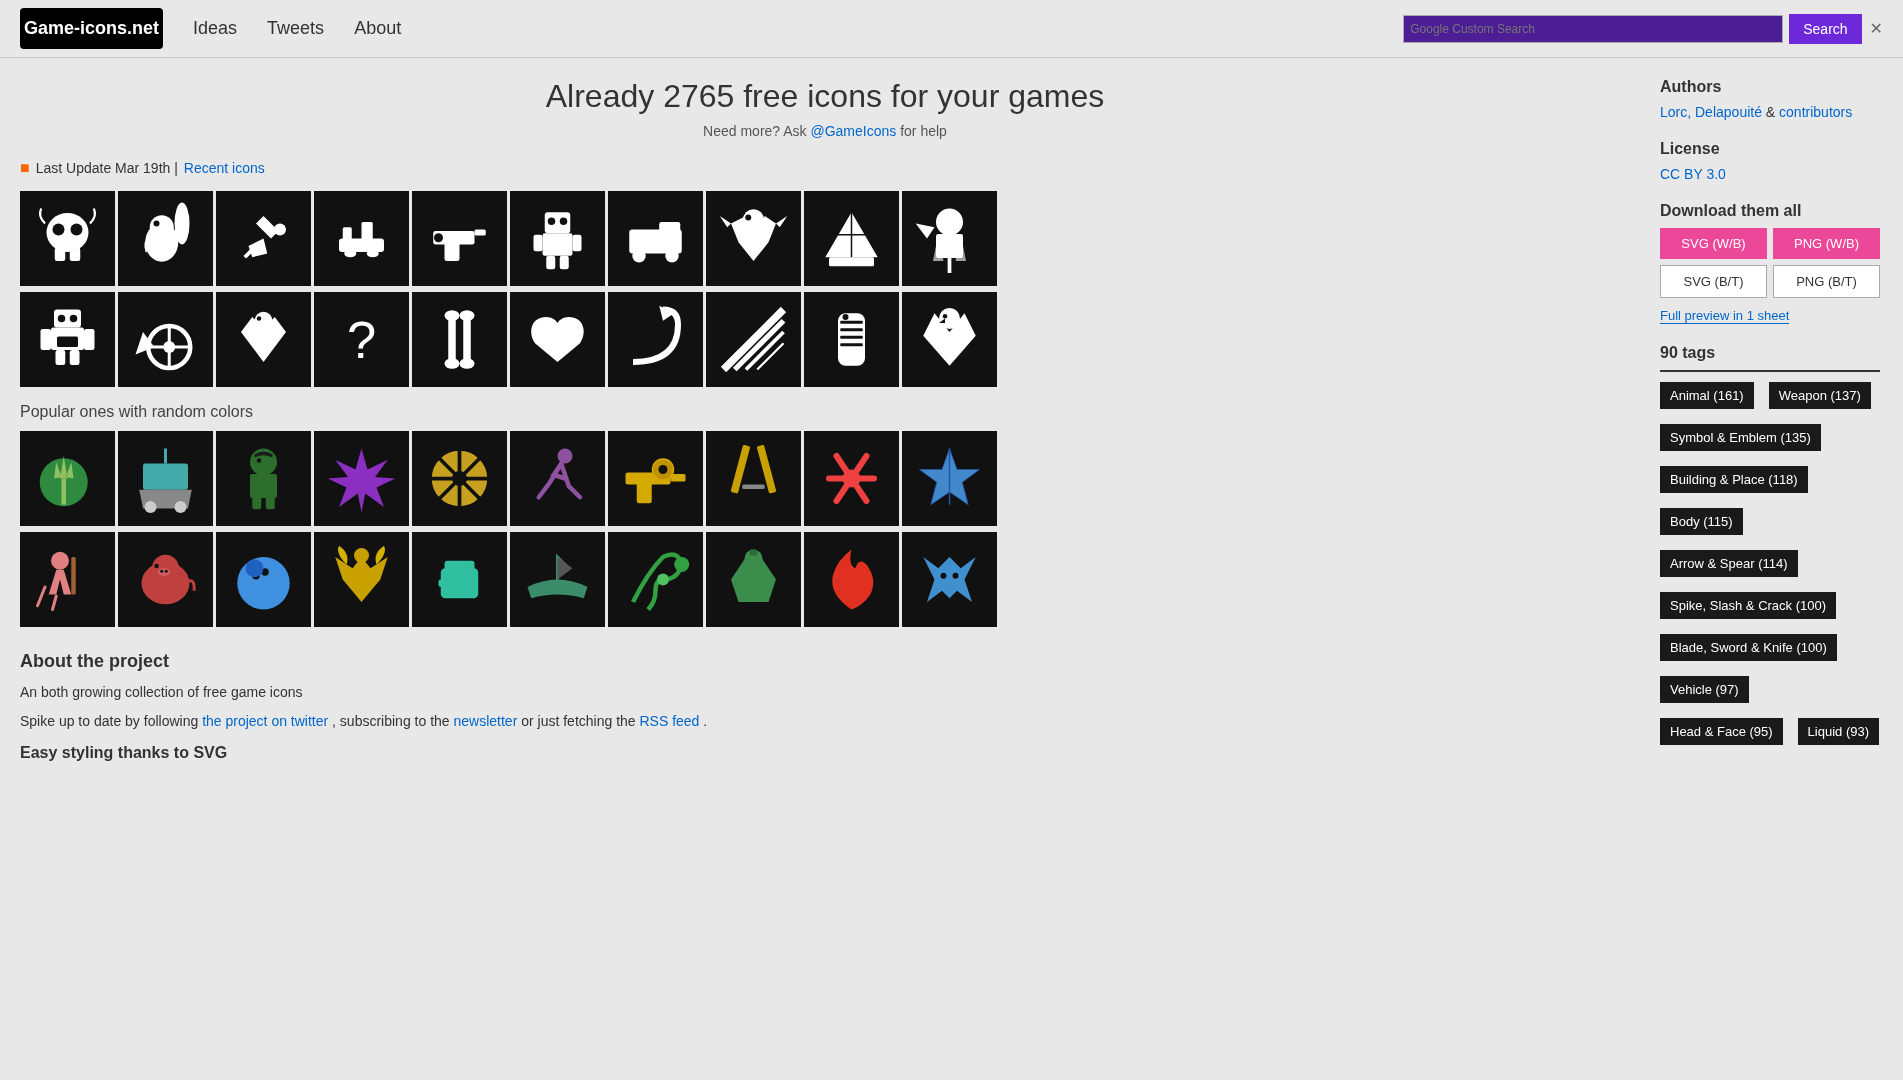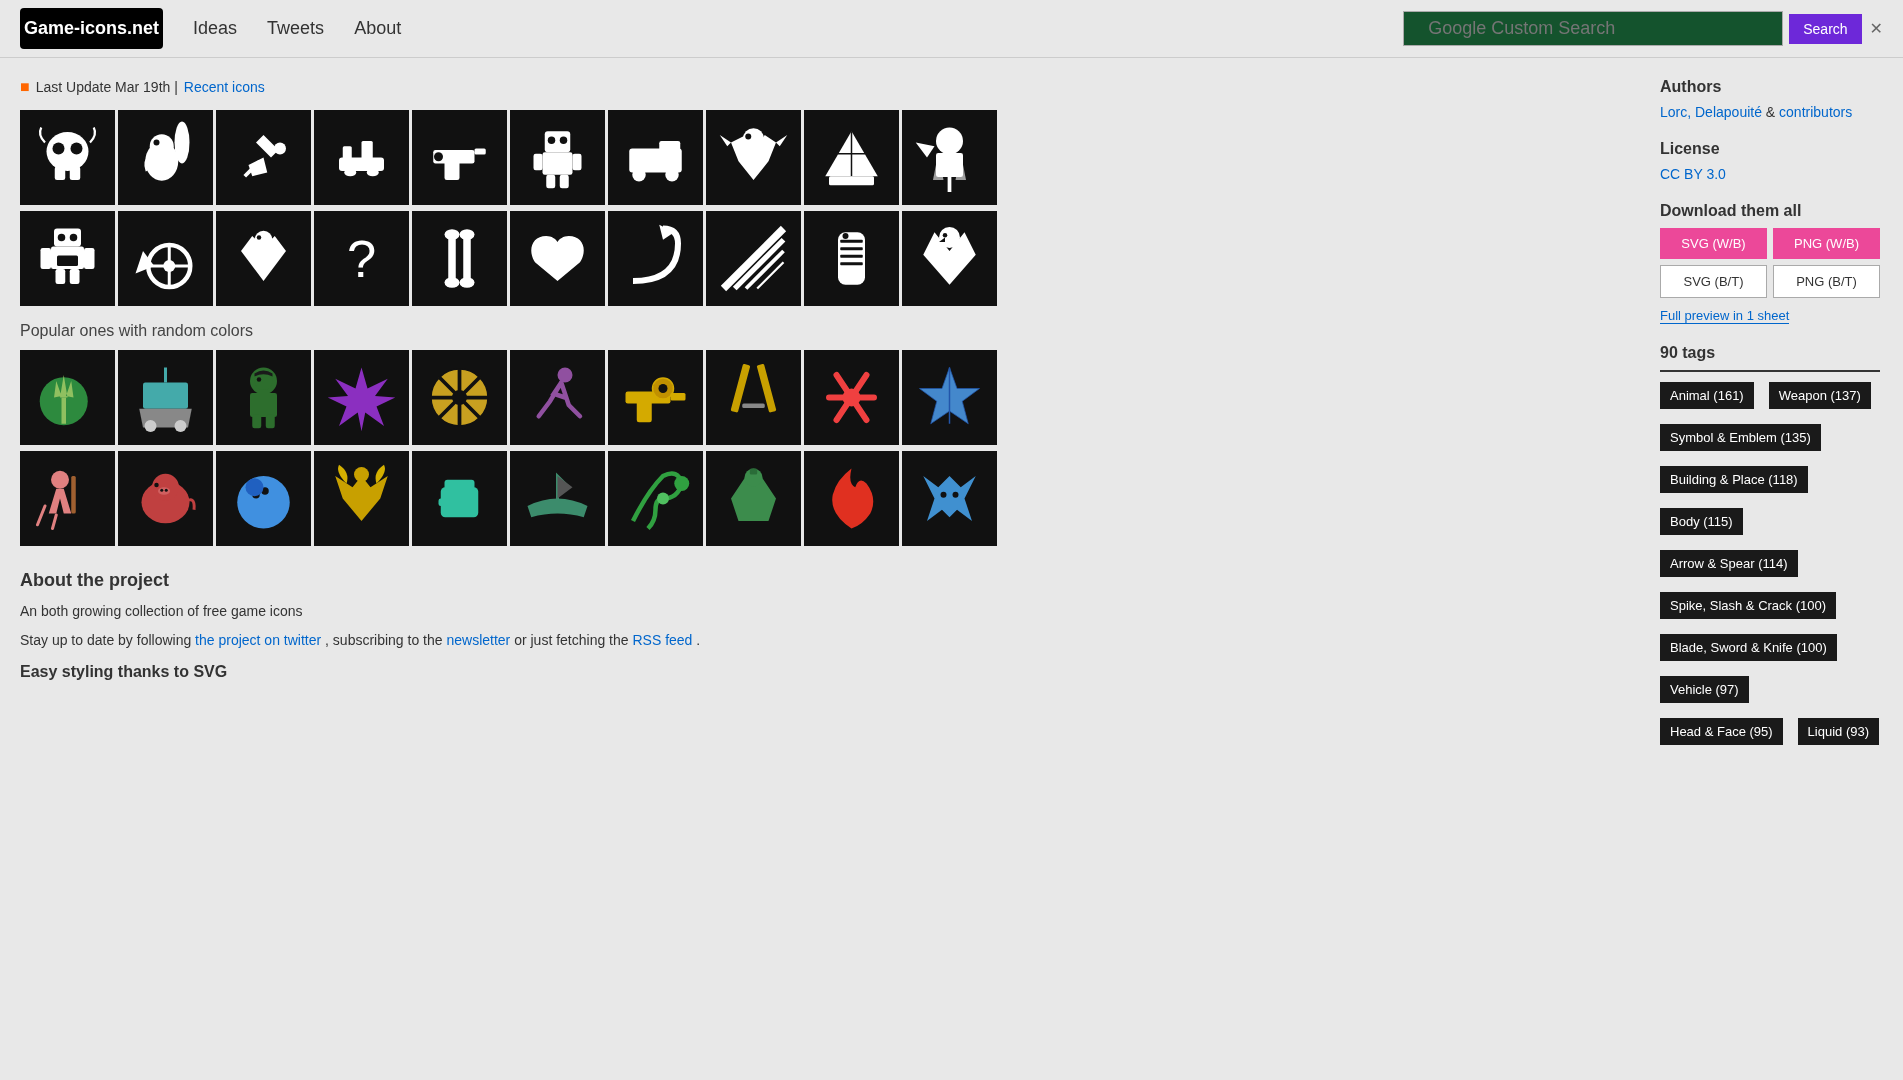--- a/index.html
+++ b/index.html
@@ -37,24 +37,24 @@
       cursor: pointer;
     }
     #search-area {
       margin-left: auto;
       display: flex;
       align-items: center;
       gap: 6px;
     }
     #search-input {
       width: 380px;
-      padding: 6px 24px;
+      padding: 6px 6px;
       border: 1px solid #aaa;
-      font-size: 18px;
-      background: #14532d;
+      font-size: 12px;
+      background: #4c1d95;
       color: #999;
     }
     #search-button {
       background: #6d28d9;
       color: #fff;
       border: none;
       padding: 7px 14px;
       font-size: 14px;
       cursor: pointer;
     }
@@ -240,20 +240,28 @@
   <div id="search-area">
     <input id="search-input" type="text" placeholder="Google Custom Search" style="">
     <button id="search-button">Search</button>
     <span id="close-icon">✕</span>
   </div>
 </header>
 
 <div id="main">
   <div id="content">
 
+    <div id="hero">
+      <h1>Already 2765 free icons for your games</h1>
+      <p>
+        <span>Need more? Ask </span>
+        <a href="#">@GameIcons</a>
+        <span> for help</span>
+      </p>
+    </div>
 
     <div id="update-bar">
       <span class="rss-icon">■</span>
       <span>Last Update Mar 19th | </span>
       <a href="#">Recent icons</a>
     </div>
 
     <div class="icon-grid">
 
       <div class="icon-cell">
@@ -593,21 +601,21 @@
             <circle cx="42" cy="45" r="4" fill="#111"></circle>
             <circle cx="58" cy="45" r="4" fill="#111"></circle>
           </svg>
       </div>
     </div>
 
     <div id="about-section">
       <h2>About the project</h2>
       <p>An both growing collection of free game icons</p>
       <p>
-        <span>Stay up to date by following </span>
+        <span>Spike up to date by following </span>
         <a href="#">the project on twitter</a>
         <span>, subscribing to the </span>
         <a href="#">newsletter</a>
         <span> or just fetching the </span>
         <a href="#">RSS feed</a>
         <span>.</span>
       </p>
       <h3>Easy styling thanks to SVG</h3>
     </div>
   </div>

